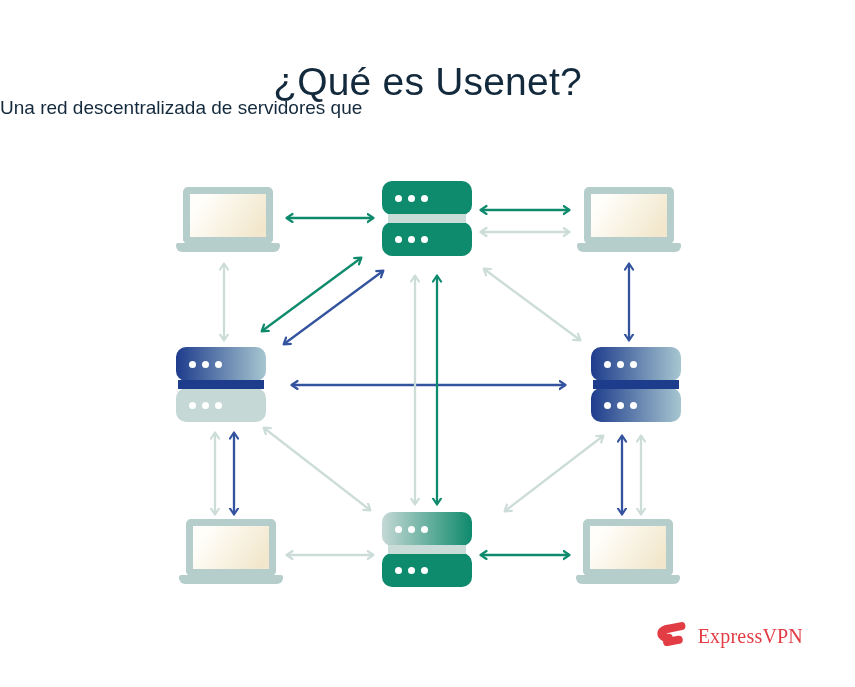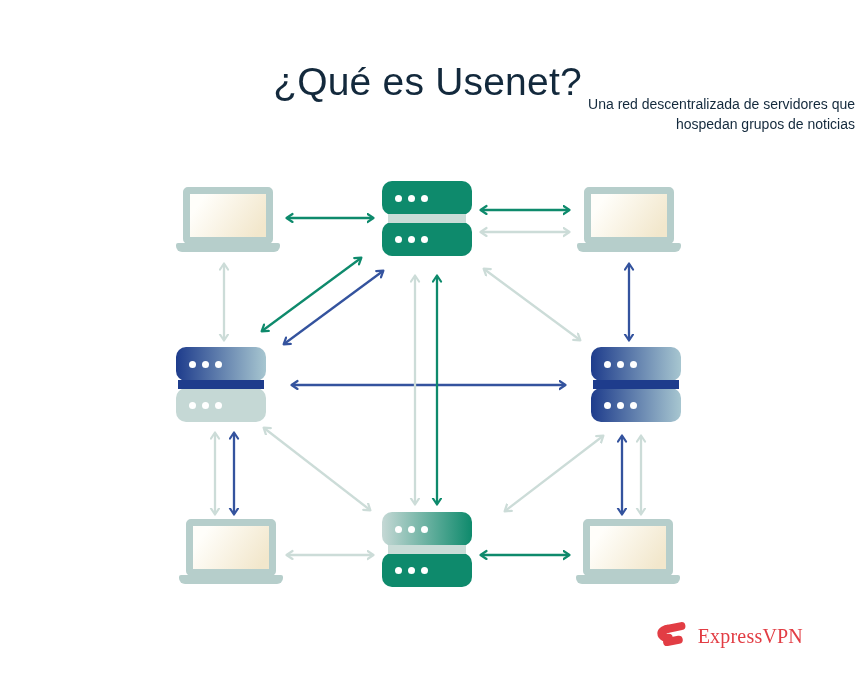--- a/index.html
+++ b/index.html
@@ -1,21 +1,21 @@
 <!DOCTYPE html>
 <html style="--green: #0E8A6C; --blue: #34539E; --pale: #CCDCD8; --dark-blue: #1E3C8C; --blue-end: #A7C6D0; --server-pale: #C5D8D5; --divider-pale: #C9DCD7; --frame: #B6CECB; --screen-from: #FFFEFA; --screen-to: #F2E7CC; --navy: #13293C; --red: #E23D44;"><head>
 <meta charset="utf-8">
 <style>
   html,body{margin:0;padding:0;background:#fff;}
   #stage{position:relative;width:855px;height:687px;background:#ffffff;overflow:hidden;
          font-family:"Liberation Sans", sans-serif;}
   .title{position:absolute;top:34px;left:0;right:0;text-align:center;
          font-size:39px;font-weight:500;letter-spacing:.2px;color:var(--navy);}
-  .subtitle{position:absolute;top:95px;left:0;right:0;text-align:right;
-            font-size:14px;line-height:1.42;color:var(--navy);}
+  .subtitle{position:absolute;top:95px;left:0;right:0;text-align:left;
+            font-size:19px;line-height:1.42;color:var(--navy);}
   .subtitle span{display:block;}
   .arrow-layer{position:absolute;left:0;top:0;pointer-events:none;}
   
   .laptop{position:absolute;width:104px;height:66px;}
   .laptop .screen{position:absolute;left:7px;top:0;width:90px;height:57px;box-sizing:border-box;
       border:7px solid var(--frame);border-radius:5px;
       background:linear-gradient(125deg,var(--screen-from) 15%,var(--screen-to) 90%);}
   .laptop .base{position:absolute;left:0;top:56px;width:104px;height:9px;
       background:var(--frame);border-radius:2px 2px 6px 6px;}
   
@@ -41,21 +41,20 @@
   .brand-text{font-family:"Liberation Serif", serif;font-size:20px;font-weight:400;
               color:var(--red);letter-spacing:.2px;}
 </style>
 </head>
 <body>
 
 <div id="stage">
   <h1 class="title">¿Qué es Usenet?</h1>
   <div class="subtitle">
     <span>Una red descentralizada de servidores que</span>
-    <span>hospedan grupos de noticias</span>
   </div>
 
   <div id="diagram-canvas">
       <div class="laptop" style="left: 176px; top: 187px;">
         <div class="screen"></div>
         <div class="base"></div>
       </div>
       <div class="server green" style="left: 382px; top: 181px;">
         <div class="unit u1">
           <span class="dot"></span>

